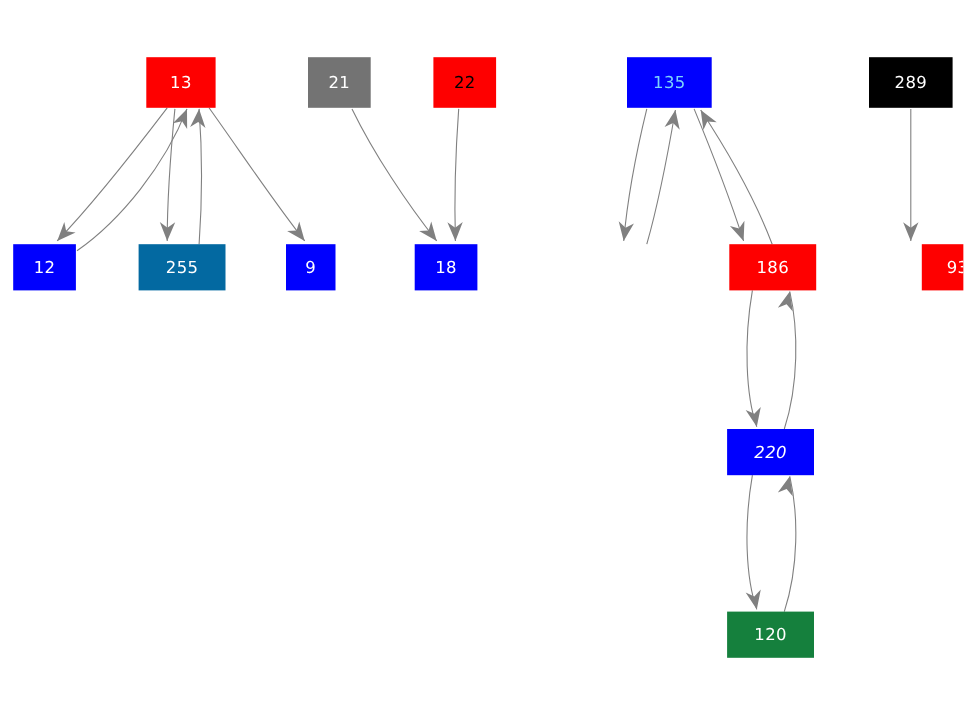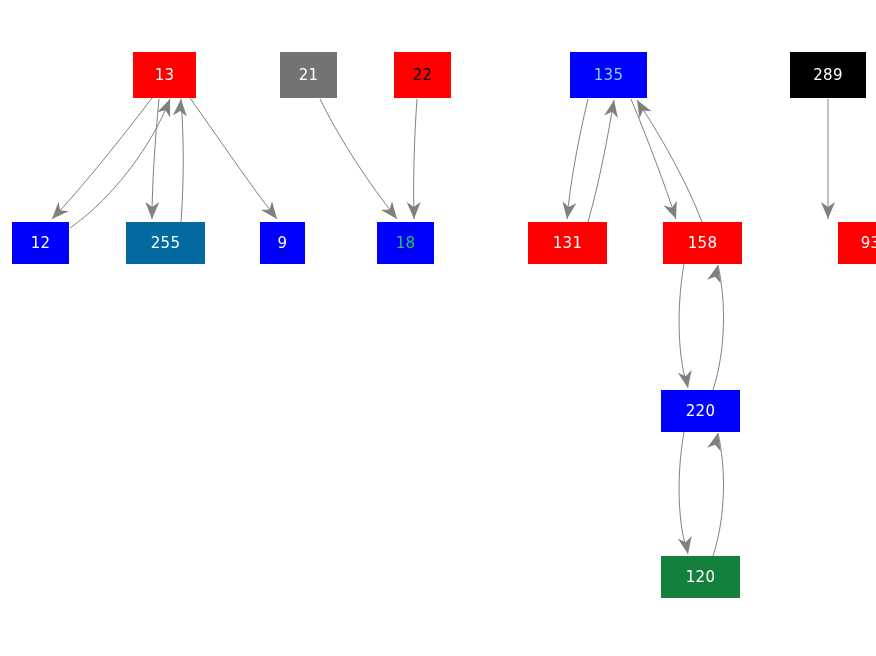--- a/index.html
+++ b/index.html
@@ -128,30 +128,27 @@
     <div class="node" style="left: 12px; top: 222px; width: 57px; height: 42px; background: rgb(0, 0, 254);">
       <span class="node-label" style="color: rgb(255, 255, 255);">12</span>
     </div>
     <div class="node" style="left: 126px; top: 222px; width: 79px; height: 42px; background: #0369a1;">
       <span class="node-label" style="color: rgb(255, 255, 255);">255</span>
     </div>
     <div class="node" style="left: 260px; top: 222px; width: 45px; height: 42px; background: rgb(0, 0, 254);">
       <span class="node-label" style="color: rgb(255, 255, 255);">9</span>
     </div>
     <div class="node" style="left: 377px; top: 222px; width: 57px; height: 42px; background: rgb(0, 0, 254);">
-      <span class="node-label" style="color: #22c55e;">18</span>
-    </div>
-    <div class="node" style="left: 528px; top: 222px; width: 79px; height: 42px; background: rgb(254, 0, 0);">
-      <span class="node-label" style="color: rgb(255, 255, 255);">131</span>
+      <span class="node-label" style="color: #ffffff;">18</span>
     </div>
     <div class="node" style="left: 663px; top: 222px; width: 79px; height: 42px; background: rgb(254, 0, 0);">
-      <span class="node-label" style="color: rgb(255, 255, 255);">158</span>
+      <span class="node-label" style="color: rgb(255, 255, 255);">186</span>
     </div>
     <div class="node" style="left: 838px; top: 222px; width: 65px; height: 42px; background: rgb(254, 0, 0);">
       <span class="node-label" style="color: rgb(255, 255, 255);">93</span>
     </div>
     <div class="node" style="left: 661px; top: 390px; width: 79px; height: 42px; background: rgb(0, 0, 254);">
-      <span class="node-label" style="color: rgb(255, 255, 255);">220</span>
+      <span class="node-label" style="color: rgb(255, 255, 255); font-style: italic;">220</span>
     </div>
     <div class="node" style="left: 661px; top: 556px; width: 79px; height: 42px; background: #15803d;">
       <span class="node-label" style="color: rgb(255, 255, 255);">120</span>
     </div>
   </div>
 
 </body></html>

